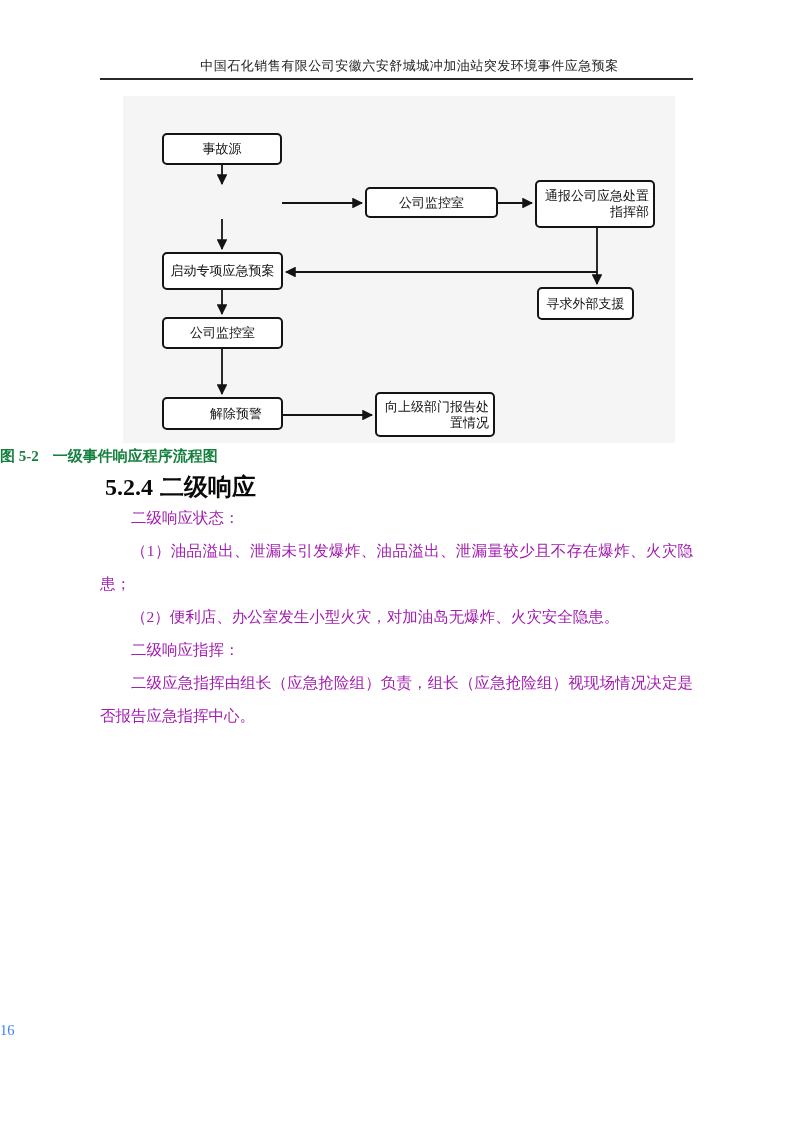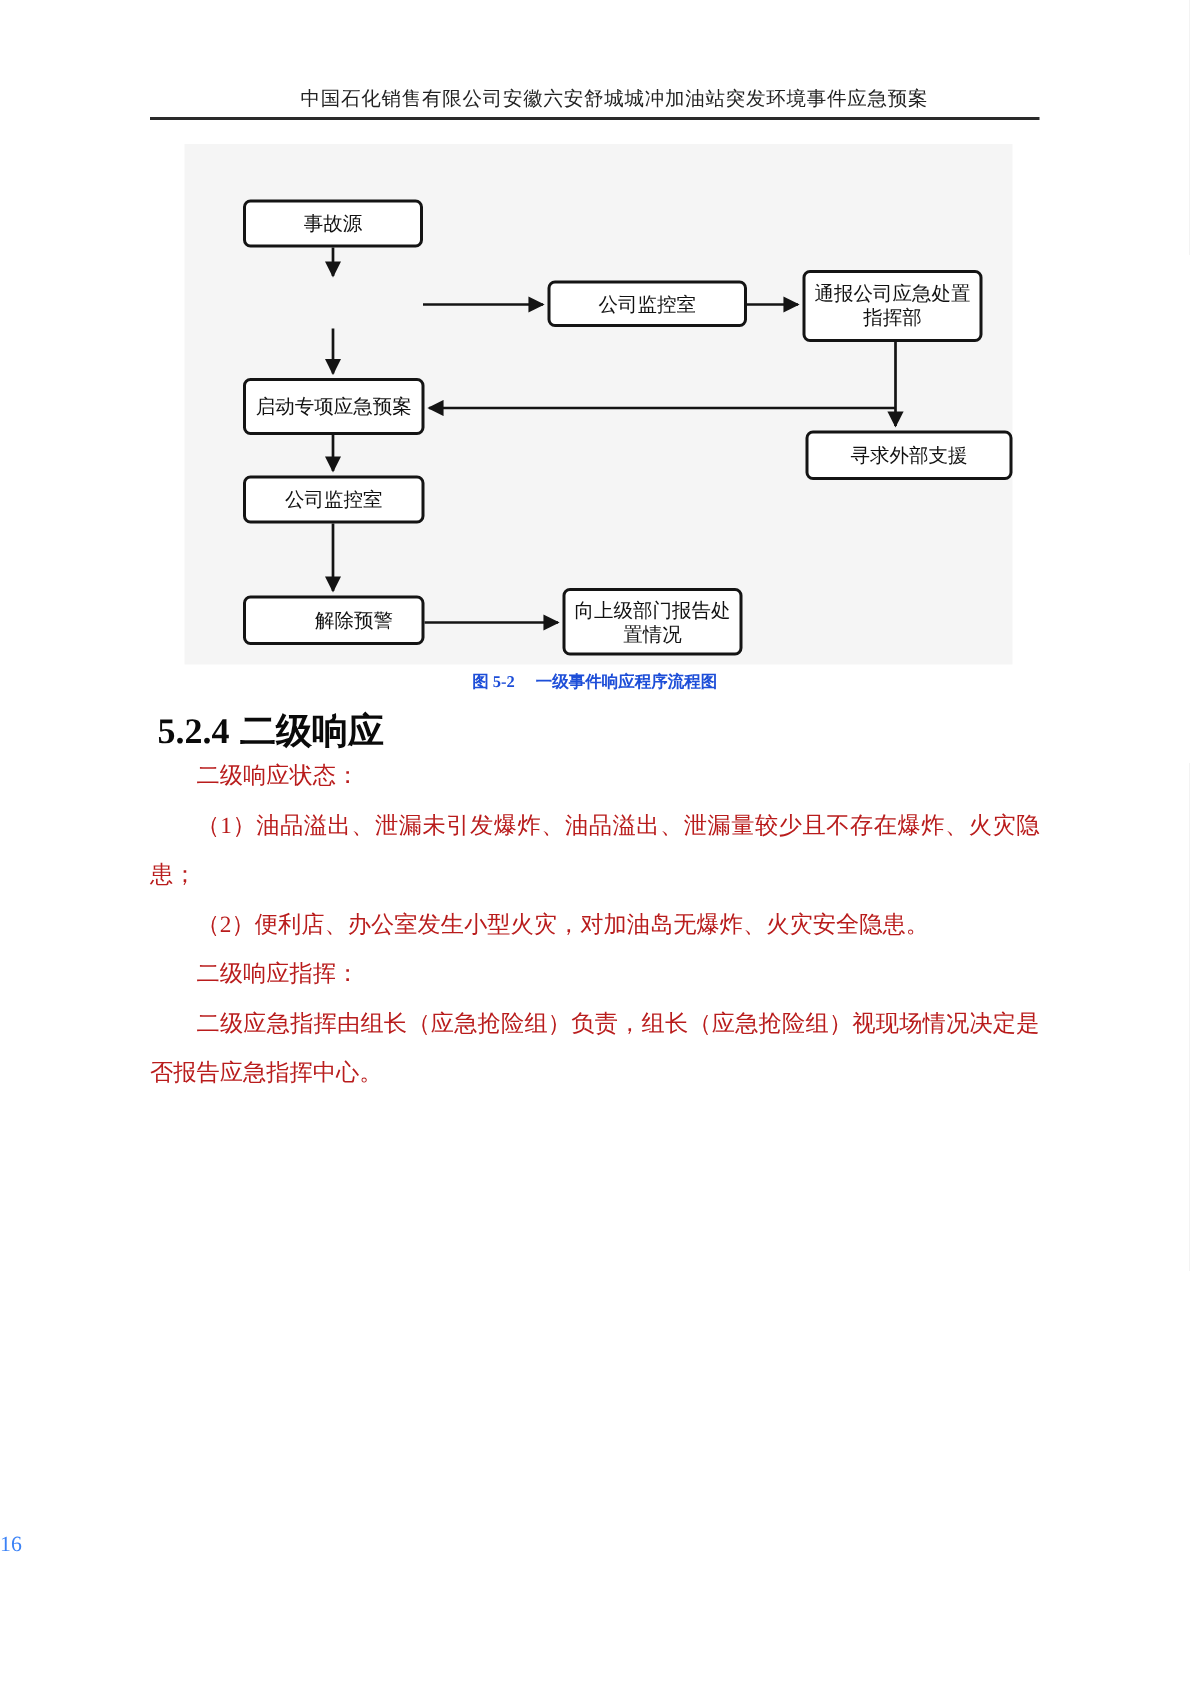--- a/index.html
+++ b/index.html
@@ -55,46 +55,45 @@
   }
   .node {
     position: absolute;
     box-sizing: border-box;
     background: #ffffff;
     border: 2px solid #141414;
     border-radius: 5px;
     display: flex;
     align-items: center;
     justify-content: center;
-    text-align: center;
+    text-align: right;
     font-family: "Liberation Sans", "DejaVu Sans", sans-serif;
     font-size: 13px;
     line-height: 16px;
     color: #111;
     padding: 2px 4px;
   }
   .node-1 { left: 39px;  top: 37px;  width: 120px; height: 32px; }
   .node-2 { left: 39px;  top: 91px;  width: 120px; height: 32px; }
   .node-3 { left: 242px; top: 91px;  width: 133px; height: 31px; }
   .node-4 { left: 412px; top: 84px;  width: 120px; height: 48px; }
   .node-5 { left: 39px;  top: 156px; width: 121px; height: 38px; }
-  .node-6 { left: 414px; top: 191px; width: 138px; height: 33px; }
+  .node-6 { left: 414px; top: 191px; width: 97px; height: 33px; }
   .node-7 { left: 39px;  top: 221px; width: 121px; height: 32px; }
   .node-8 { left: 39px;  top: 301px; width: 121px; height: 33px; padding-left: 31px; }
   .node-9 { left: 252px; top: 296px; width: 120px; height: 45px; }
 
   
   .caption {
     position: absolute;
     top: 447px;
     left: 0;
     width: 100%;
-    text-align: center;
-    font-size: 11px;
-    color: #1d4ed8;
+    font-size: 15px;
+    color: #15803d;
   }
   .caption .cap-num {
     font-family: "Liberation Serif", "DejaVu Serif", serif;
     font-weight: bold;
     margin-right: 14px;
   }
   .caption .cap-title {
     font-family: "Liberation Sans", "DejaVu Sans", sans-serif;
     font-weight: bold;
   }
@@ -119,21 +118,21 @@
 
   
   .bodytext {
     position: absolute;
     top: 501px;
     left: 100px;
     width: 593px;
     font-size: 15.5px;
     line-height: 33px;
     text-align: justify;
-    color: #b91c1c;
+    color: #a21caf;
   }
   .bodytext p {
     margin: 0;
     text-indent: 2em;
   }
 
   
   .page-number {
     position: absolute;
     top: 1022px;

